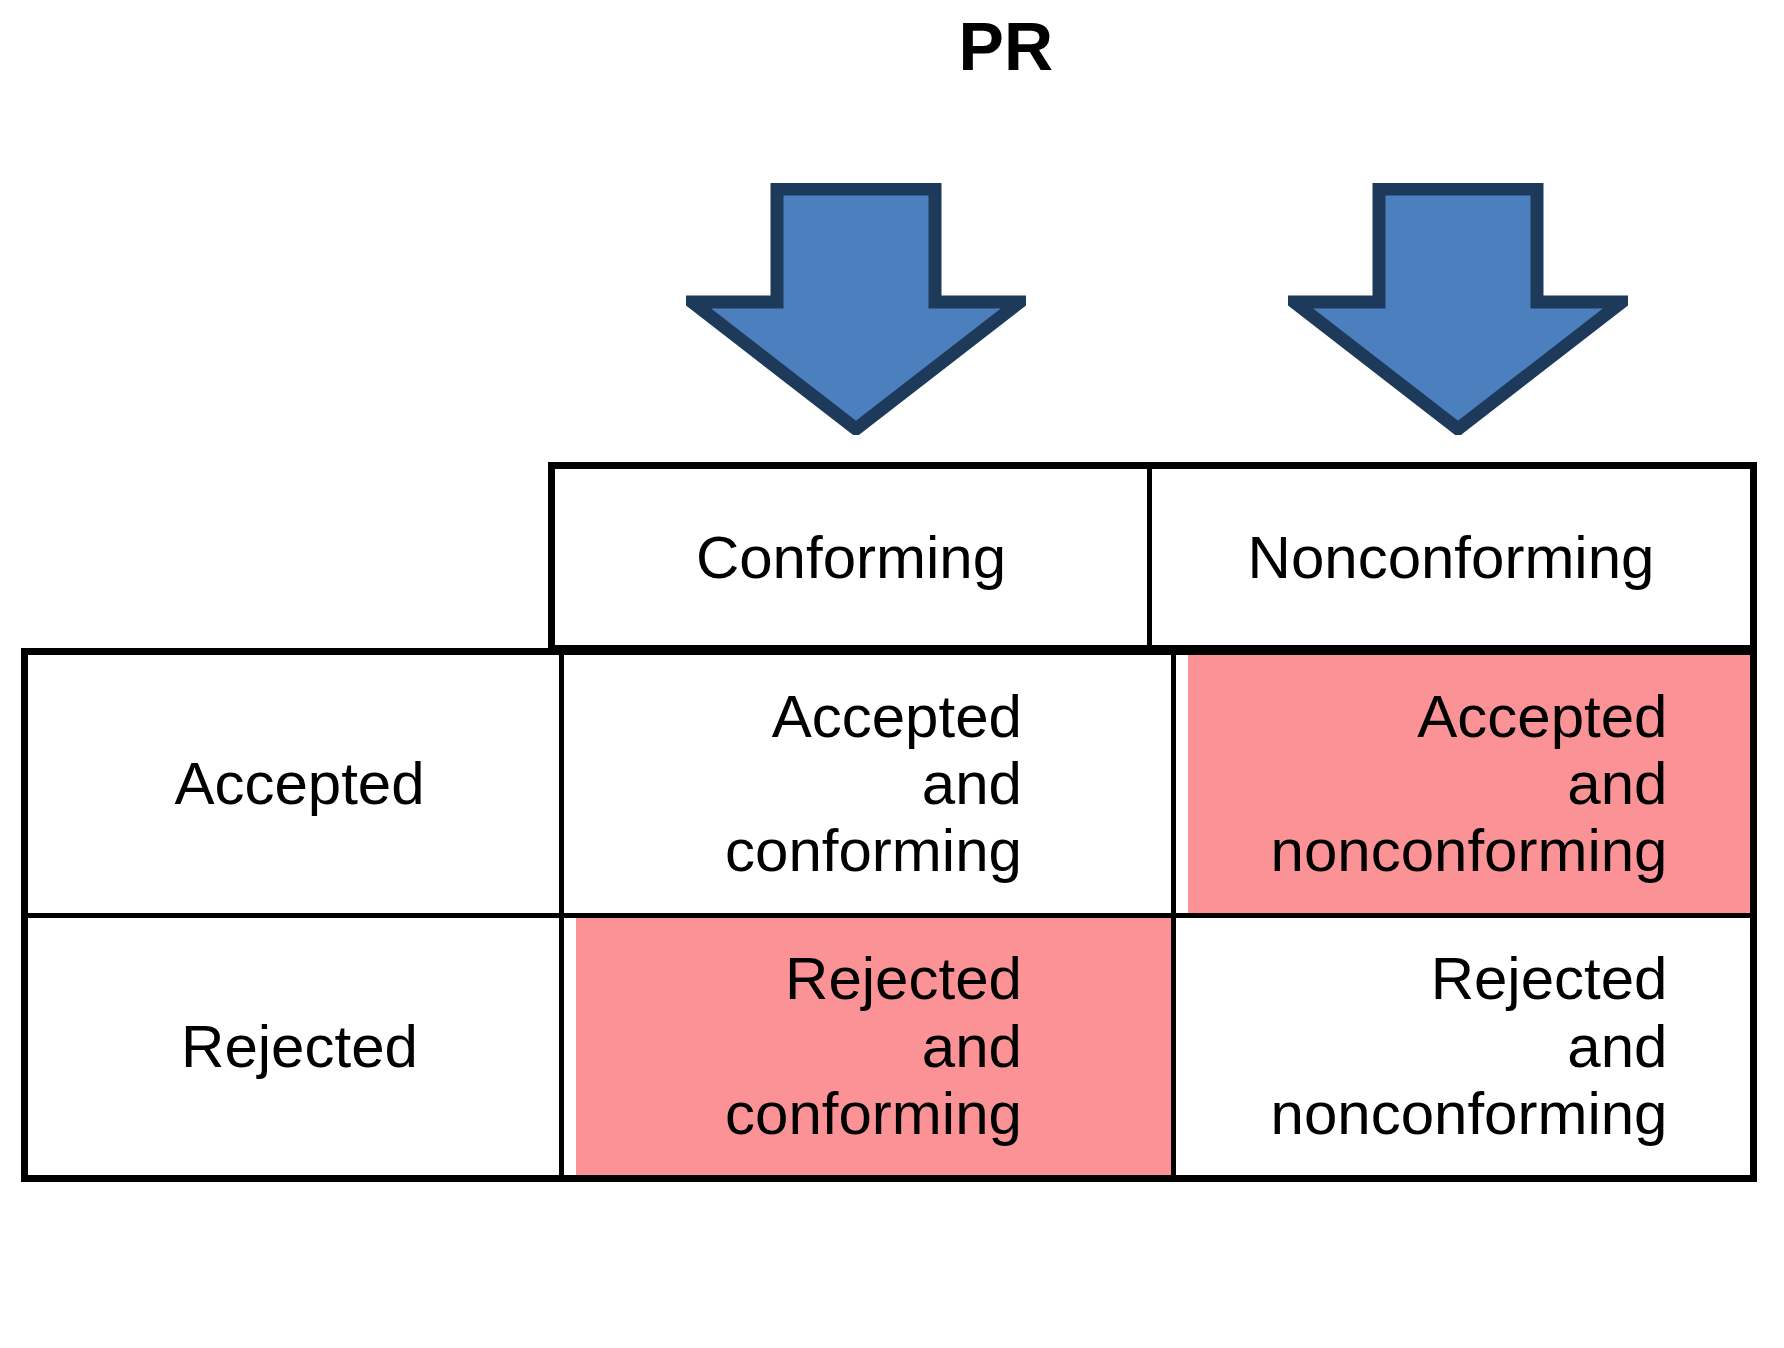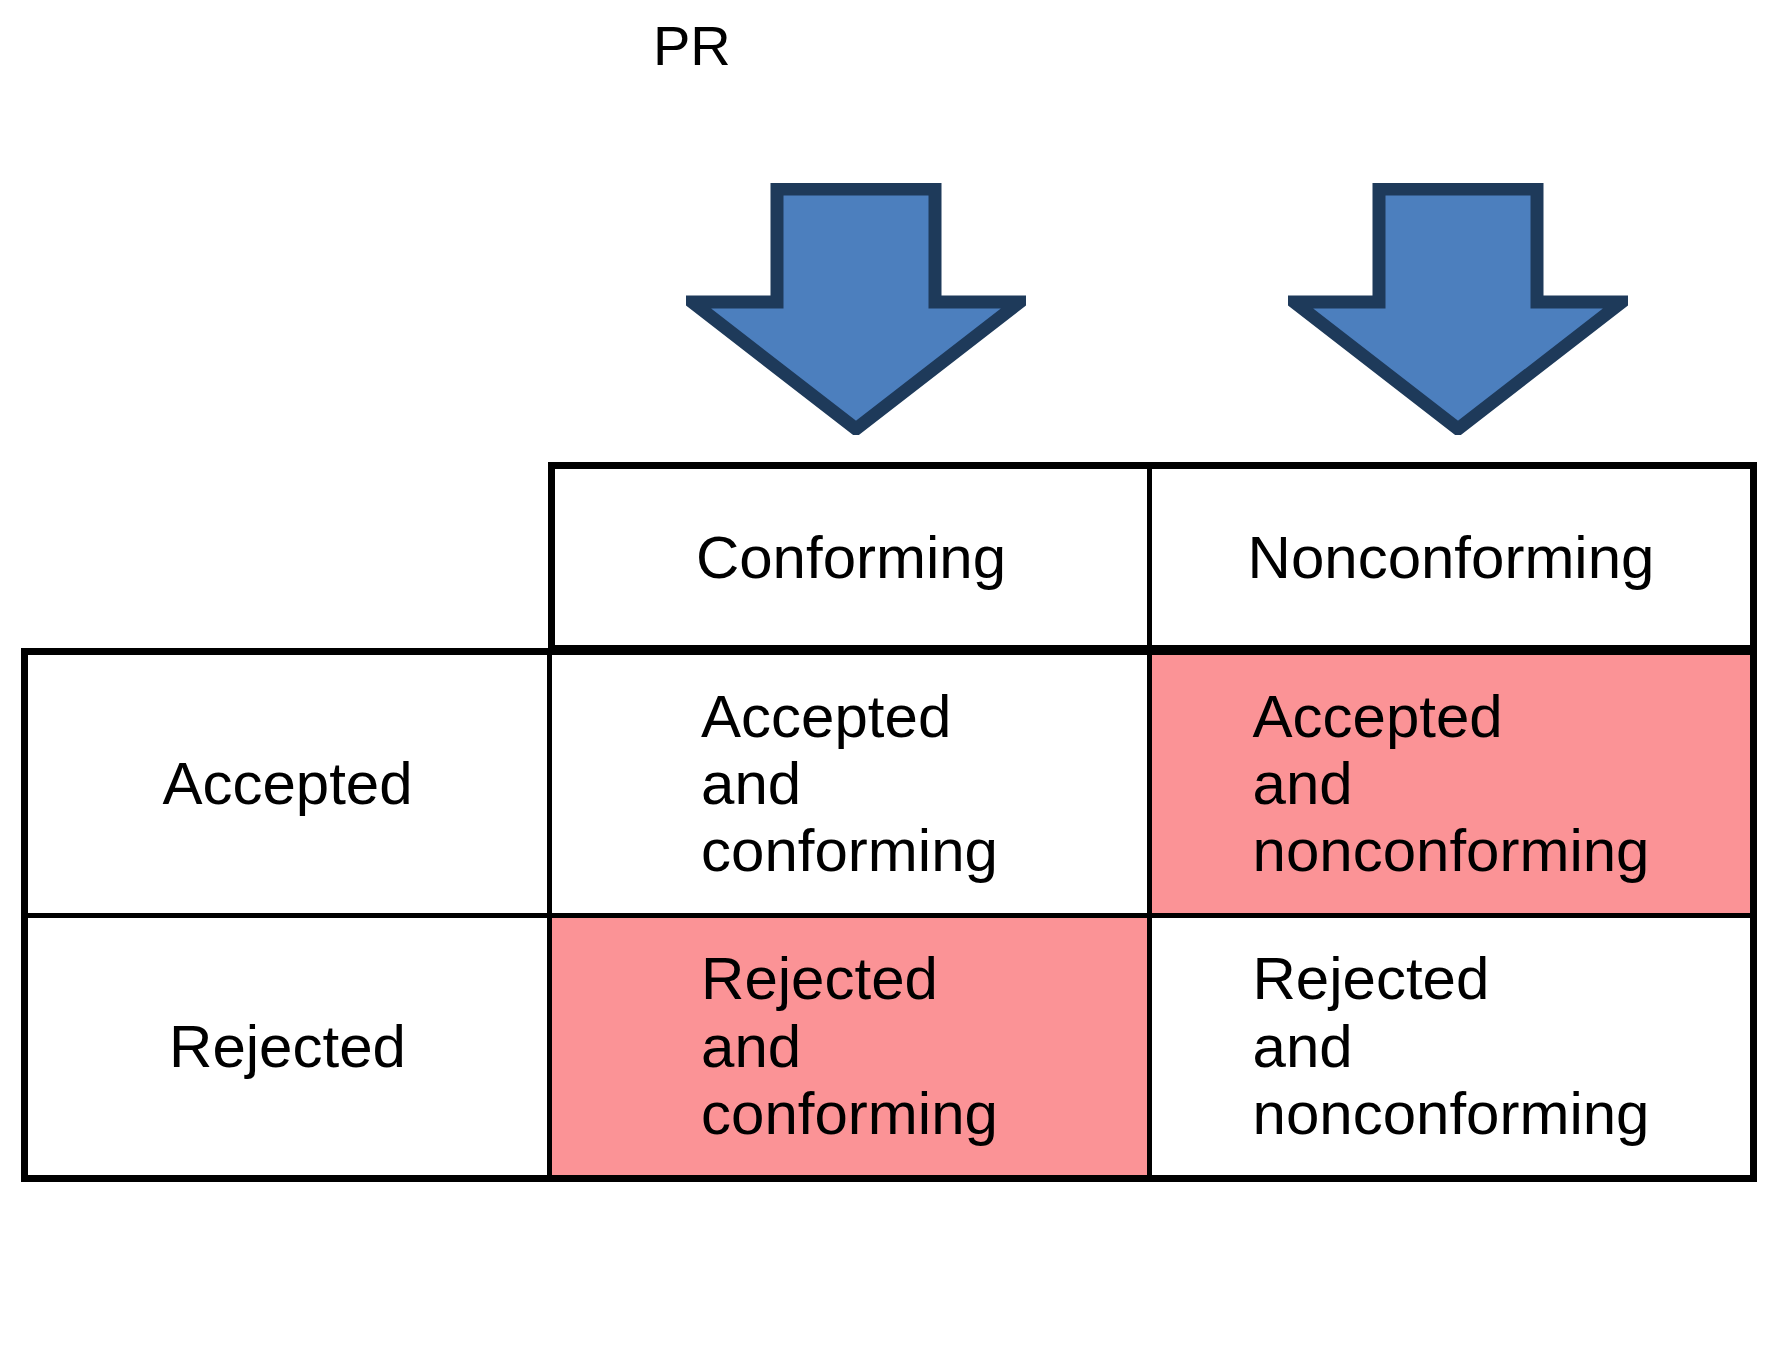--- a/index.html
+++ b/index.html
@@ -23,23 +23,23 @@
     width: 1784px;
     height: 1348px;
   }
 
   
   .col-tag {
     position: absolute;
     top: 6px;
     height: 80px;
     line-height: 80px;
-    text-align: left;
-    font-size: 56px;
-    font-weight: normal;
+    text-align: right;
+    font-size: 68px;
+    font-weight: bold;
     letter-spacing: 0px;
     white-space: nowrap;
   }
   #tag-pr { left: 653px; width: 400px; }
   #tag-cr { left: 1255px; width: 400px; }
 
   
   .arrow-wrap {
     position: absolute;
     top: 183px;
@@ -94,25 +94,26 @@
     flex: 1 1 50%;
     min-height: 0;
   }
   #row-accepted { border-bottom: 5px solid #000000; }
 
   .cell {
     box-sizing: border-box;
     display: flex;
     align-items: center;
     justify-content: center;
-    text-align: left;
+    text-align: right;
     font-size: 60px;
     line-height: 1.12;
     background: #ffffff;
     overflow: hidden;
+    margin-left: 12px;
   }
   .cell-label {
     flex: 0 0 524px;
     border-right: 5px solid #000000;
     white-space: nowrap;
   }
   .cell-mid {
     flex: 0 0 600px;
     border-right: 5px solid #000000;
   }

